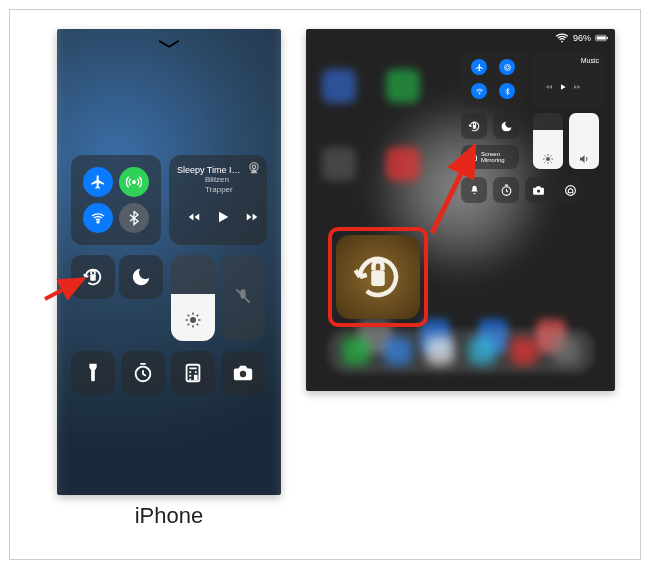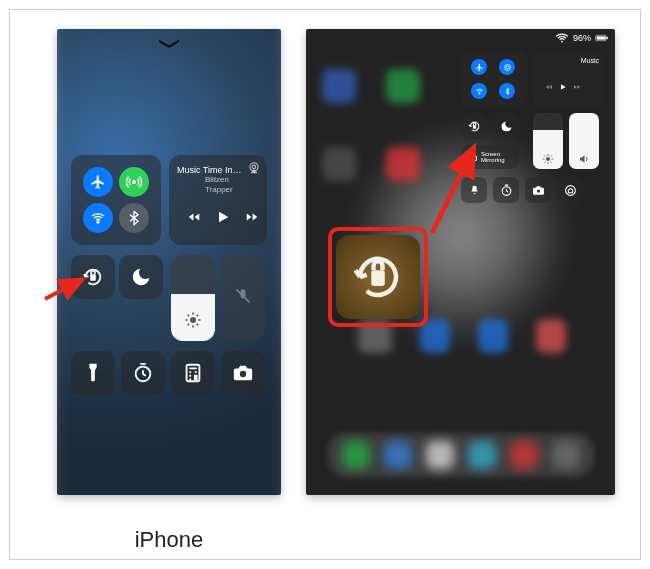--- a/index.html
+++ b/index.html
@@ -23,40 +23,40 @@
   }
   .iphone-panel { left: 47px; top: 19px; width: 224px; }
   .ipad-panel   { left: 296px; top: 19px; width: 309px; }
   .device {
     position: relative;
     box-shadow: 0 3px 8px rgba(0,0,0,.25);
     border-radius: 2px;
     overflow: hidden;
   }
   .iphone-device { width: 224px; height: 466px; }
-  .ipad-device   { width: 309px; height: 466px; }
+  .ipad-device   { width: 309px; height: 362px; }
   .bg {
     position: absolute; inset: 0;
     filter: blur(10px);
     transform: scale(1.15);
     background:
       radial-gradient(circle at 30% 30%, #3a6ea8 0%, #2a4560 35%, #1a2a3a 70%),
       linear-gradient(#2b3a4a, #1d2732);
   }
   .bg.ipad {
     background:
       radial-gradient(circle at 50% 45%, #888 0%, #666 14%, #222 32%, #222 100%);
   }
   .ghost-row { position: absolute; display: flex; gap: 30px; }
   .ghost { width: 34px; height: 34px; border-radius: 8px; filter: blur(4px); opacity: .7; }
   .caption {
     text-align: center;
     font-size: 22px;
     color: #222;
-    margin-top: 32px;
+    margin-top: 8px;
     font-weight: 400;
   }
   .tile {
     position: absolute;
     background: rgba(40,40,40,.55);
     border-radius: 12px;
   }
   .btn-round {
     position: absolute;
     width: 30px; height: 30px;
@@ -188,21 +188,21 @@
 
       <div class="tile" style="left:112px; top:126px; width:98px; height:90px;">
         <div style="position:absolute; right:6px; top:6px;">
           <svg width="14" height="14" viewBox="0 0 24 24" fill="none" stroke="#bbb" stroke-width="2">
               <circle cx="12" cy="10" r="7"></circle>
               <circle cx="12" cy="10" r="3"></circle>
               <path d="M8 20l4-5 4 5z" fill="#bbb"></path>
             </svg>
         </div>
         <div class="music-text" style="left:8px; top:10px; right:24px;">
-          <div class="music-title">Music Time In…</div>
+          <div class="music-title">Sleepy Time In…</div>
           <div class="music-sub">Blitzen Trapper</div>
         </div>
         <div class="transport" style="left:18px; bottom:16px;">
           <span><svg viewBox="0 0 24 24" fill="#fff">
                 <path d="M11 6l-8 6 8 6zM21 6l-8 6 8 6z"></path>
               </svg></span>
           <span class="play"><svg viewBox="0 0 24 24" fill="#fff">
                 <path d="M6 4l14 8-14 8z"></path>
               </svg></span>
           <span><svg viewBox="0 0 24 24" fill="#fff">

